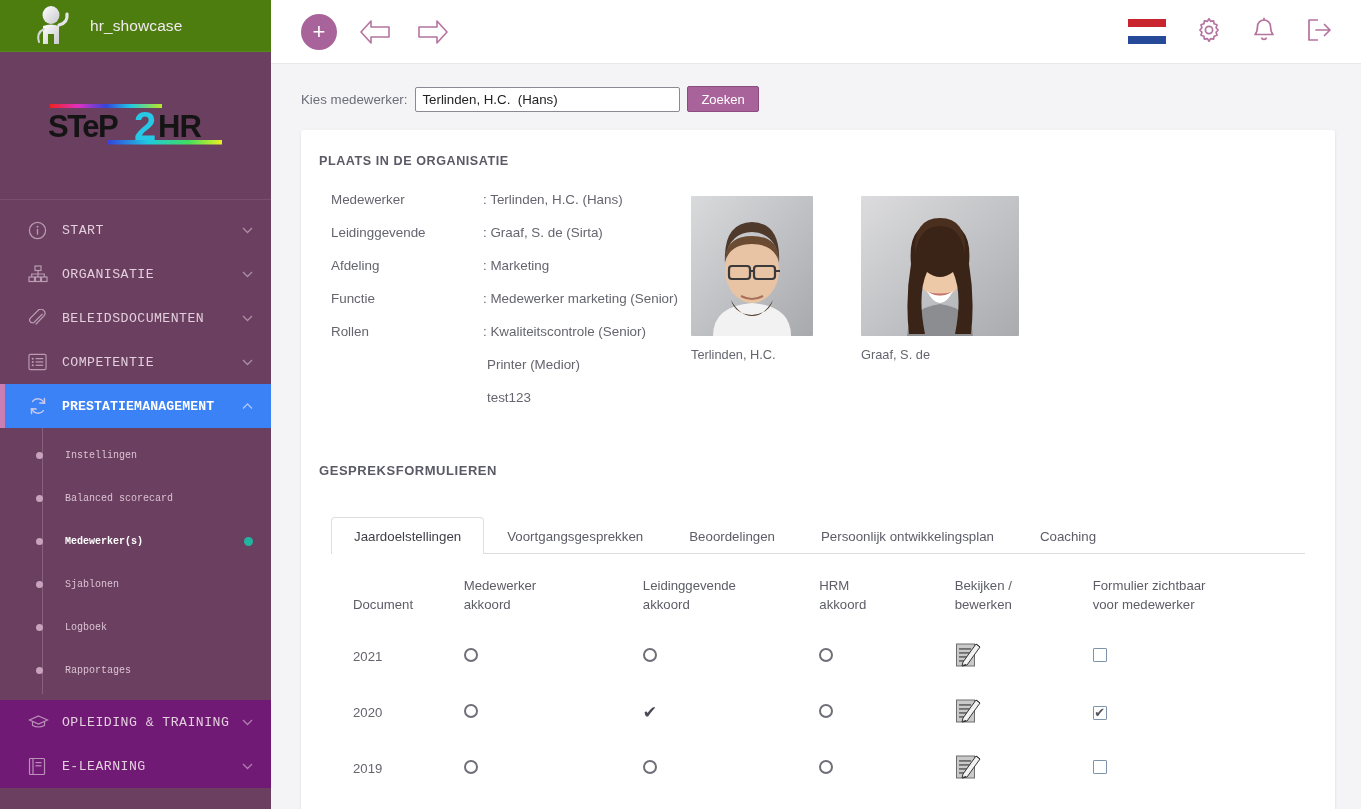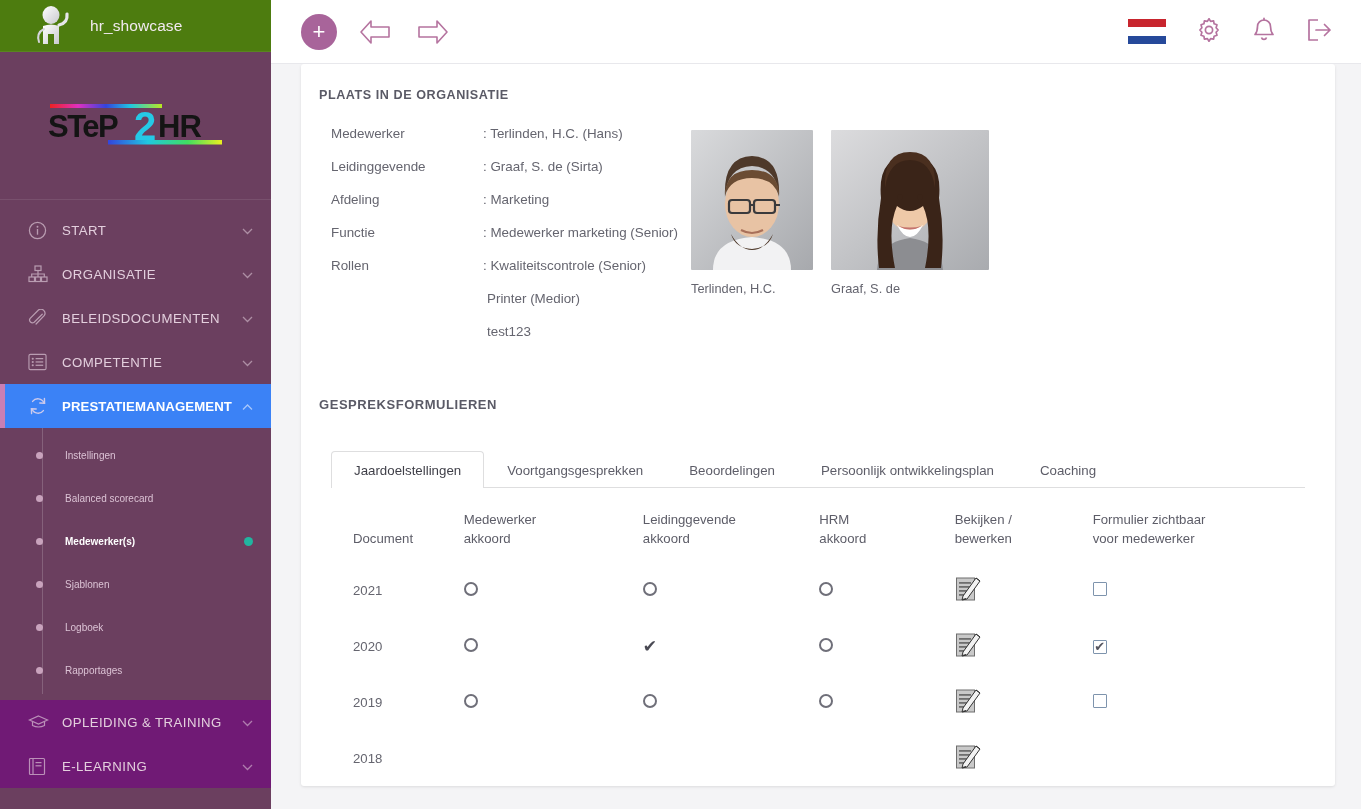--- a/index.html
+++ b/index.html
@@ -31,21 +31,21 @@
     color: #f2eaf0; font-size: 15.5px; margin-left: 12px;
     letter-spacing: .1px;
   }
   .sb-logo-wrap {
     height: 148px;
     display: flex; align-items: center; justify-content: center;
     border-bottom: 1px solid rgba(255,255,255,0.09);
   }
   .logo { width: 180px; height: 52px; }
 
-  .menu { padding-top: 8px; }
+  .menu { padding-top: 8px; font-family: Liberation Mono, monospace; }
   .menu-item {
     height: 44px; display: flex; align-items: center;
     padding: 0 18px 0 28px; cursor: pointer; position: relative;
   }
   .menu-item .mi-ico {
     width: 26px; flex: 0 0 26px; display: flex; align-items: center;
     opacity: .65;
   }
   .menu-item .mi-label {
     color: #e3cfdd; font-size: 13.2px; letter-spacing: .45px;
@@ -128,21 +128,21 @@
   .section-title {
     font-size: 12.6px; font-weight: bold; color: #5a5a66;
     letter-spacing: .55px; padding: 0 0 0 18px; margin-bottom: 24px;
   }
   .org-block { display: flex; padding: 0 0 0 30px; }
   .org-fields { width: 360px; }
   .org-row { display: flex; margin-bottom: 18px; font-size: 13.4px; color: #65656f; }
   .org-row:last-child { margin-bottom: 0; }
   .org-key { width: 116px; flex: 0 0 116px; }
   .org-val { flex: 1; margin-left: 36px; }
-  .photos { display: flex; gap: 18px; padding-top: 4px; }
+  .photos { display: flex; gap: 48px; padding-top: 4px; }
   .photo-col { width: 122px; }
   .photo {
     width: 122px; height: 140px; border-radius: 1px;
     overflow: hidden; position: relative;
   }
   .photo-cap { font-size: 12.8px; color: #65656f; margin-top: 11px; }
 
   .gesprek-title {
     font-size: 13px; font-weight: bold; color: #5a5a66;
     letter-spacing: .55px; padding-left: 18px; margin: 58px 0 38px 0;
@@ -428,20 +428,25 @@
           <svg width="27" height="24" viewBox="0 0 27 24">
               <path d="M12 2 H3 V22 H12" fill="none" stroke="#b5739f" stroke-width="1.7" stroke-linejoin="round"></path>
               <path d="M10 12 H24 M18.5 6.5 L24 12 L18.5 17.5" fill="none" stroke="#b5739f" stroke-width="1.7" stroke-linecap="round" stroke-linejoin="round"></path>
             </svg>
         </span>
       </div>
     </header>
 
     <div class="content">
 
+      <div class="searchbar">
+        <span class="search-label">Kies medewerker:</span>
+        <input class="search-input" type="text" value="Terlinden, H.C.  (Hans)" style="">
+        <button class="search-btn">Zoeken</button>
+      </div>
 
       <div class="card">
 
         <div class="section-title">PLAATS IN DE ORGANISATIE</div>
 
         <div class="org-block">
           <div class="org-fields">
             <div class="org-row">
               <span class="org-key">Medewerker</span>
               <span class="org-val">: Terlinden, H.C. (Hans)</span>

